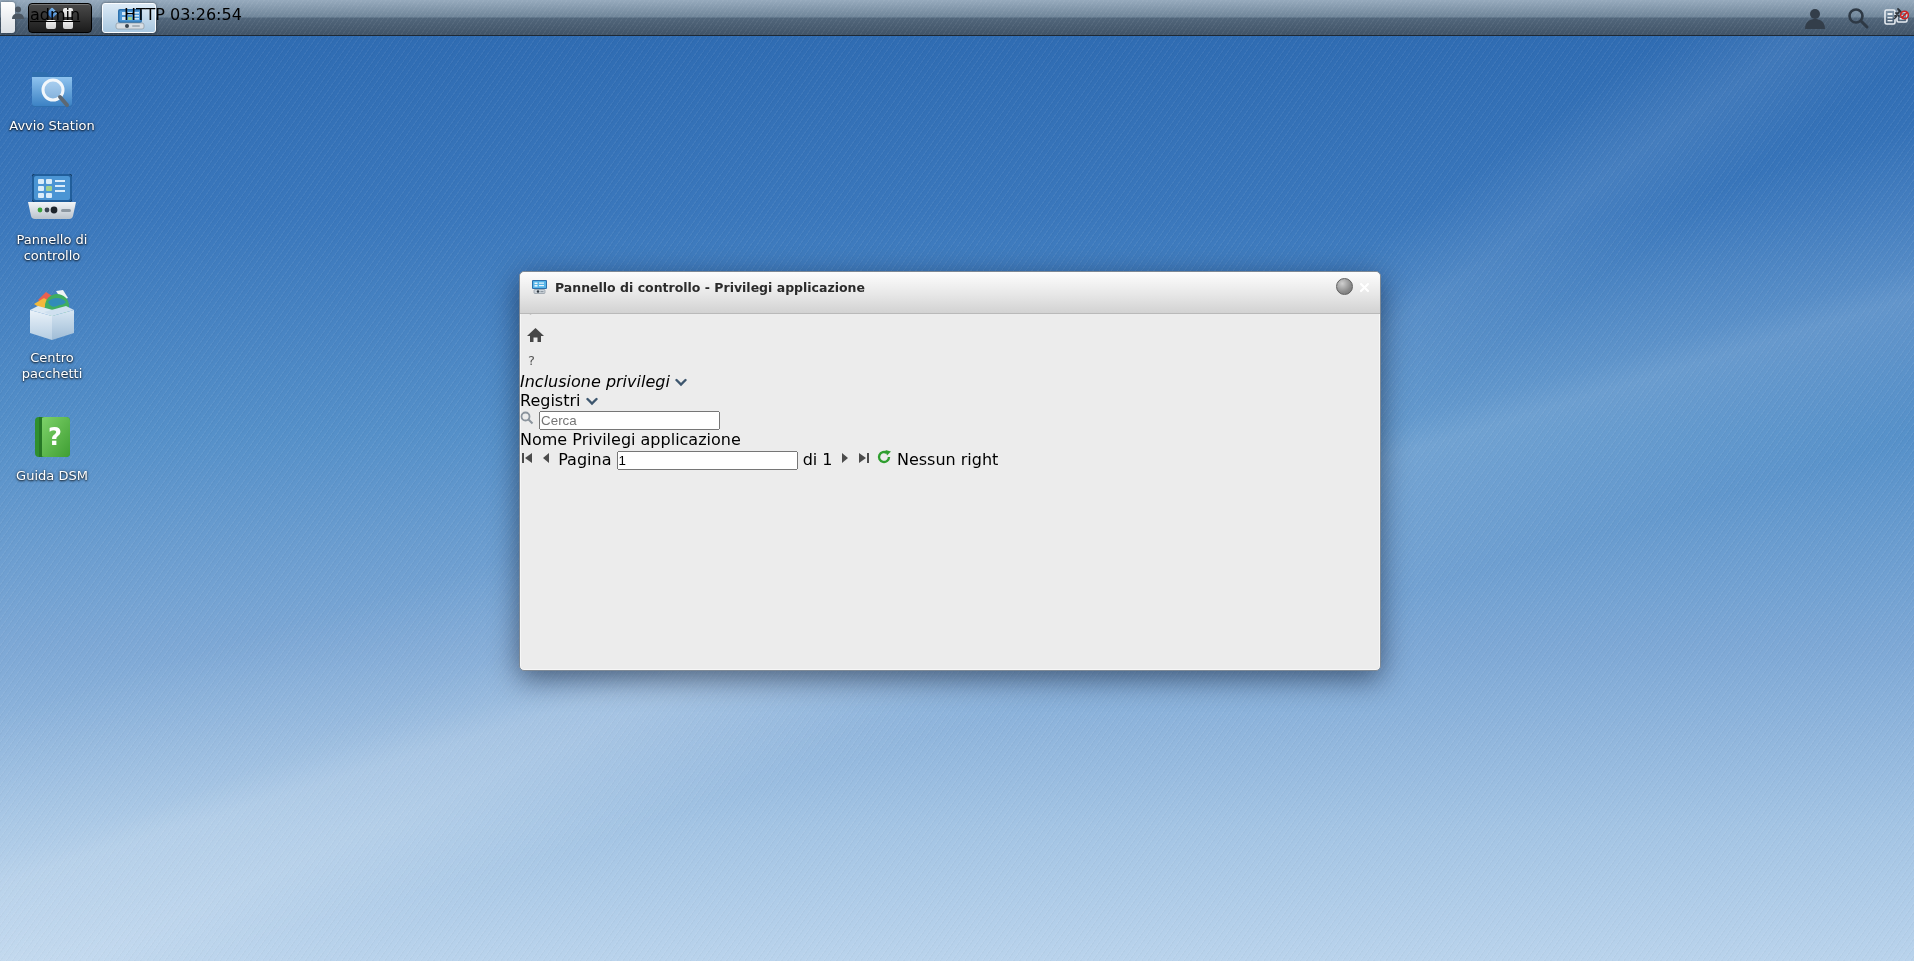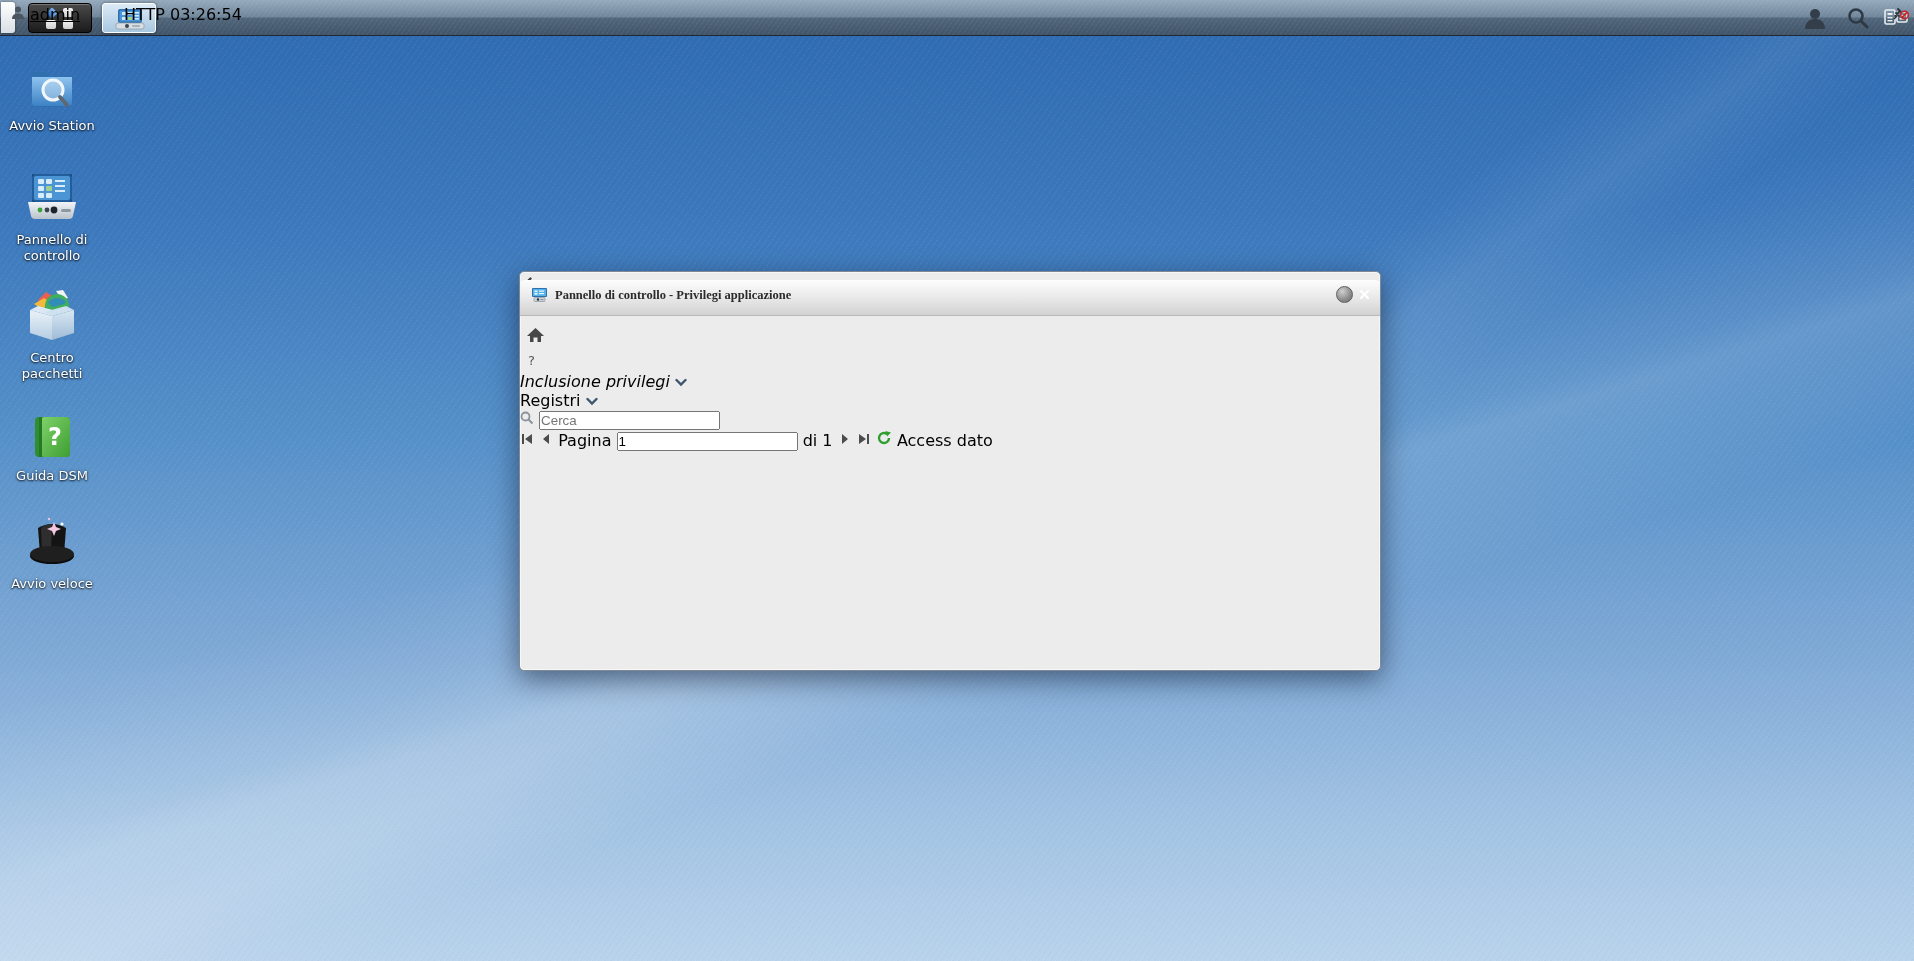--- a/index.html
+++ b/index.html
@@ -39,22 +39,22 @@
   .tb-right-icon { position:absolute; top:6px; width:26px; height:24px; }
 
   
   .dicon { position:absolute; width:104px; text-align:center; }
   .dicon .ic { display:inline-block; }
   .dicon .lbl { margin-top:4px; color:#fff; font-size:13px; line-height:16px; text-shadow:0 1px 2px rgba(0,0,0,.85), 0 0 3px rgba(0,0,0,.5); }
 
   
   .window { position:absolute; left:519px; top:271px; width:862px; height:400px; border-radius:5px;
     background:#ececec; border:1px solid #7e8995; box-shadow:0 8px 28px rgba(0,10,30,.5), inset 0 0 0 1px rgba(255,255,255,.6); }
-  .titlebar { position:absolute; left:0; top:8px; width:100%; height:36px; border-radius:5px 5px 0 0;
-    background:linear-gradient(to bottom,#fdfdfd,#e7e7e7 55%,#d2d2d2); border-bottom:1px solid #b9b9b9;font-family:Liberation Serif, serif; }
+  .titlebar { position:absolute; left:0; top:0; width:100%; height:42px; border-radius:5px 5px 0 0;
+    background:linear-gradient(to bottom,#fdfdfd,#e7e7e7 55%,#d2d2d2); border-bottom:1px solid #b9b9b9; }
   .title-icon { position:absolute; left:11px; top:7px; width:17px; height:16px; }
   .title-text { position:absolute; left:35px; top:8px; font-size:12.5px; font-weight:bold; color:#2b2b2b; }
   .win-btn { position:absolute; top:6px; width:17px; height:17px; border-radius:50%; }
   .btn-min { left:816px; background:radial-gradient(circle at 35% 30%, #cfcfcf, #8b8b8b 60%, #6e6e6e); border:1px solid #5f5f5f; }
   .btn-close { left:839px; background:radial-gradient(circle at 35% 30%, #f0a0a0, #d send 0; background:radial-gradient(circle at 35% 30%, #ef9f9f, #c94747 55%, #a52a2a); border:1px solid #8c2020; }
   .btn-close svg { position:absolute; left:3px; top:3px; }
   .toolbar { position:absolute; left:0; top:30px; width:100%; height:32px;
     background:linear-gradient(to bottom,#efefef,#d8d8d8); }
   .nav-btn { position:absolute; top:4px; height:24px; border-radius:3px; border:1px solid #9aa4ad;
     background:linear-gradient(to bottom,#ffffff,#dcdcdc); box-shadow:0 1px 1px rgba(0,0,0,.15); }
@@ -322,35 +322,20 @@
               <stop offset="1" stop-color="#3f9e33"></stop>
             </linearGradient>
           </defs>
         <rect x="11" y="3" width="3" height="40" fill="#267826"></rect>
         <text x="27" y="31" font-size="24" font-weight="bold" fill="#ffffff" text-anchor="middle" font-family="DejaVu Sans, sans-serif">?</text>
       </svg>
     </span>
     <div class="lbl">Guida DSM</div>
   </div>
 
-  <div class="dicon" style="left:0; top:514px;">
-    <span class="ic">
-      <svg width="56" height="54" viewBox="0 0 56 54">
-        <line x1="30" y1="22" x2="46" y2="44" stroke="#caa27a" stroke-width="3"></line>
-        <path d="M14 14 q14 -8 28 0 l-2 26 q-12 6 -24 0 Z" fill="#141414"></path>
-        <path d="M17 14 q5 -4 11 -4 l-1 30 q-5 0 -9 -2 Z" fill="#2e2e2e"></path>
-        <ellipse cx="28" cy="42" rx="22" ry="8" fill="#0c0c0c"></ellipse>
-        <ellipse cx="28" cy="40" rx="22" ry="8" fill="#1f1f1f"></ellipse>
-        <path d="M30 8 l2 5 5 2 -5 2 -2 5 -2 -5 -5 -2 5 -2 Z" fill="#f3c6e2"></path>
-        <circle cx="38" cy="10" r="1.6" fill="#ffffff"></circle>
-          <circle cx="25" cy="5" r="1.2" fill="#efc2e0"></circle>
-      </svg>
-    </span>
-    <div class="lbl">Avvio veloce</div>
-  </div>
 
   <div class="window">
     <div class="titlebar">
       <span class="title-icon">
         <svg width="17" height="16" viewBox="0 0 17 16">
           <rect x="1" y="1" width="15" height="9" rx="1" fill="#2c70ad"></rect>
           <rect x="2" y="2" width="13" height="7" rx=".5" fill="#56b5e8"></rect>
           <rect x="3.5" y="3.5" width="3" height="1.6" fill="#eaf6fd"></rect>
             <rect x="8" y="3.5" width="5" height="1.2" fill="#eaf6fd"></rect>
           <rect x="3.5" y="6" width="3" height="1.6" fill="#eaf6fd"></rect>
@@ -422,20 +407,25 @@
           <span>
             <svg width="14" height="14" viewBox="0 0 14 14">
               <circle cx="5.5" cy="5.5" r="4" fill="none" stroke="#8a939c" stroke-width="1.8"></circle>
               <line x1="8.5" y1="8.5" x2="12.5" y2="12.5" stroke="#8a939c" stroke-width="2"></line>
             </svg>
           </span>
           <input type="text" placeholder="Cerca" style="">
         </div>
       </div>
 
+      <div class="grid-header">
+        <span class="gh-col1">Nome</span>
+        <span class="gh-div"></span>
+        <span class="gh-col2">Privilegi applicazione</span>
+      </div>
       <div class="grid-body"></div>
 
       <div class="pagebar">
         <span class="pg-ic" style="left:10px;">
           <svg width="14" height="14" viewBox="0 0 14 14">
               <rect x="2" y="2" width="2" height="10" fill="#4c4c4c"></rect>
               <polygon points="12,2 5,7 12,12" fill="#4c4c4c"></polygon>
             </svg>
         </span>
         <span class="pg-ic" style="left:34px;">
@@ -459,21 +449,21 @@
               <rect x="10" y="2" width="2" height="10" fill="#4c4c4c"></rect>
             </svg>
         </span>
         <span class="psep" style="left:238px;"></span>
         <span class="pg-ic" style="left:248px; top:5px;">
           <svg width="16" height="16" viewBox="0 0 16 16">
             <path d="M13 8 a5 5 0 1 1 -2 -4" fill="none" stroke="#2f9e2f" stroke-width="2.4"></path>
             <polygon points="9.5,1 15,2.5 11,6.5" fill="#2f9e2f"></polygon>
           </svg>
         </span>
-        <span class="pg-status">Access dato</span>
+        <span class="pg-status">Nessun right</span>
       </div>
     </div>
   </div>
 
   <div class="sidebar">
 
     <div class="shdr" style="top:18px;">
       <span class="hic">
         <svg width="32" height="32" viewBox="0 0 32 32">
           <path d="M16 1 L29 5 V14 C29 23 23 28 16 31 C9 28 3 23 3 14 V5 Z" fill="url(#shg)" stroke="#15191d" stroke-width="1.5"></path>

